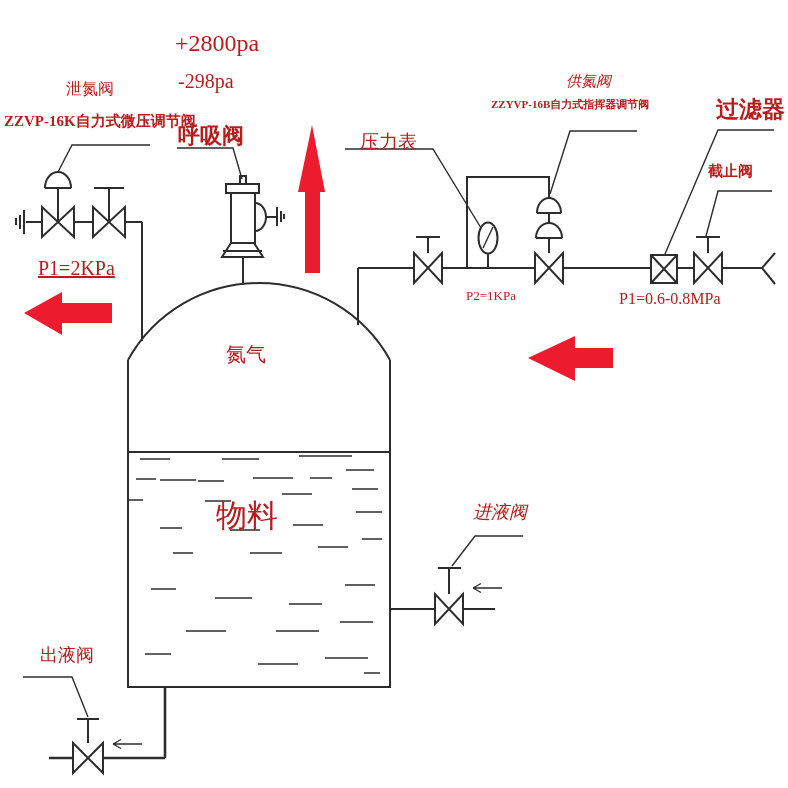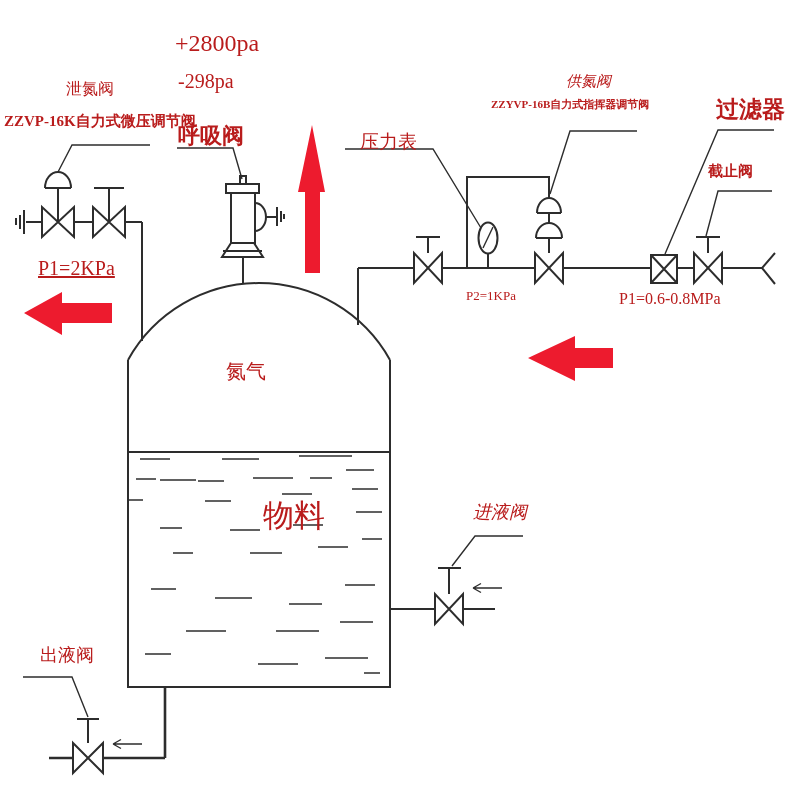--- a/index.html
+++ b/index.html
@@ -20,22 +20,22 @@
   .t-zzvp{left:4px;top:114px;font-size:15px;font-weight:600;}
   .t-huxifa{left:171px;top:124px;font-size:22px;font-weight:600;padding-left:7px;}
   .t-yalibiao{left:360px;top:132px;font-size:19px;}
   .t-gongdanfa{left:566px;top:74px;font-size:15px;font-style:italic;}
   .t-zzyvp{left:491px;top:99px;font-size:11px;font-weight:600;}
   .t-guolvqi{left:716px;top:98px;font-size:23px;font-weight:600;}
   .t-jiezhifa{left:708px;top:164px;font-size:15px;font-weight:600;}
   .t-p1left{left:38px;top:258px;font-size:20px;text-decoration:underline;}
   .t-p2{left:466px;top:289px;font-size:13px;}
   .t-p1right{left:575px;top:291px;font-size:16px;margin-left:44px;}
-  .t-danqi{left:226px;top:361px;font-size:20px;}
-  .t-wuliao{left:216px;top:500px;font-size:31px;margin-left:47px;}
+  .t-danqi{left:226px;top:344px;font-size:20px;}
+  .t-wuliao{left:216px;top:500px;font-size:31px;}
   .t-jinyefa{left:473px;top:503px;font-size:18px;font-style:italic;}
   .t-chuyefa{left:21px;top:646px;font-size:18px;margin-left:19px;}
 </style>
 </head>
 <body>
 
 <div class="canvas">
 
   <svg width="788" height="788" viewBox="0 0 788 788">
 

